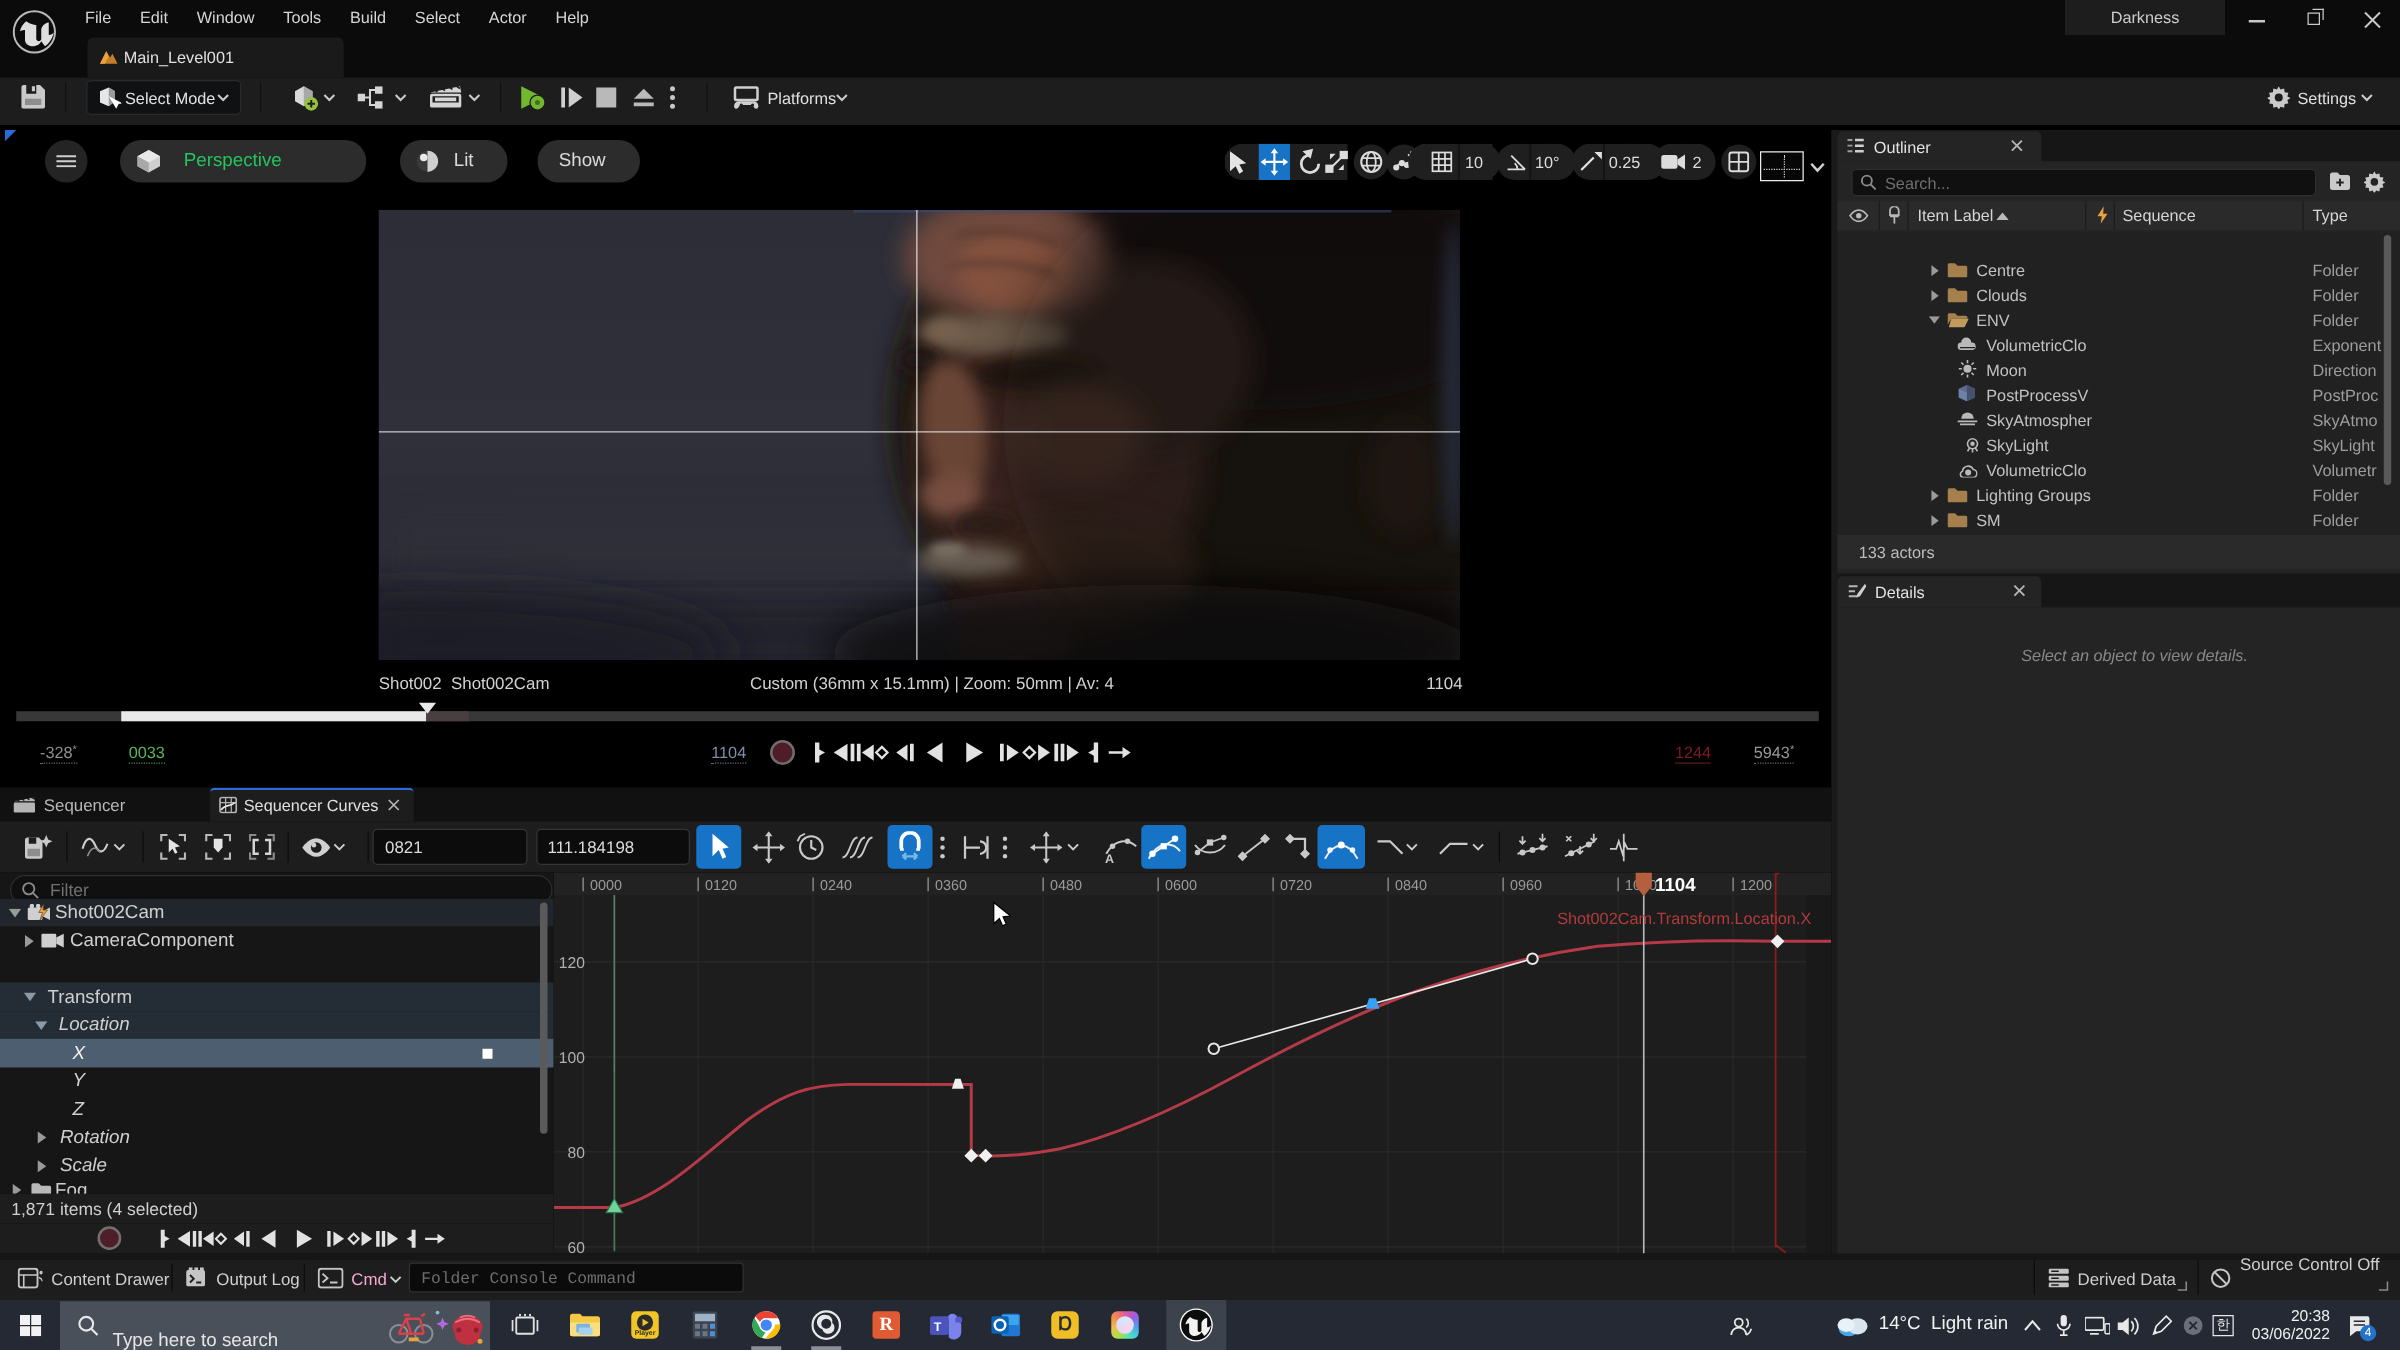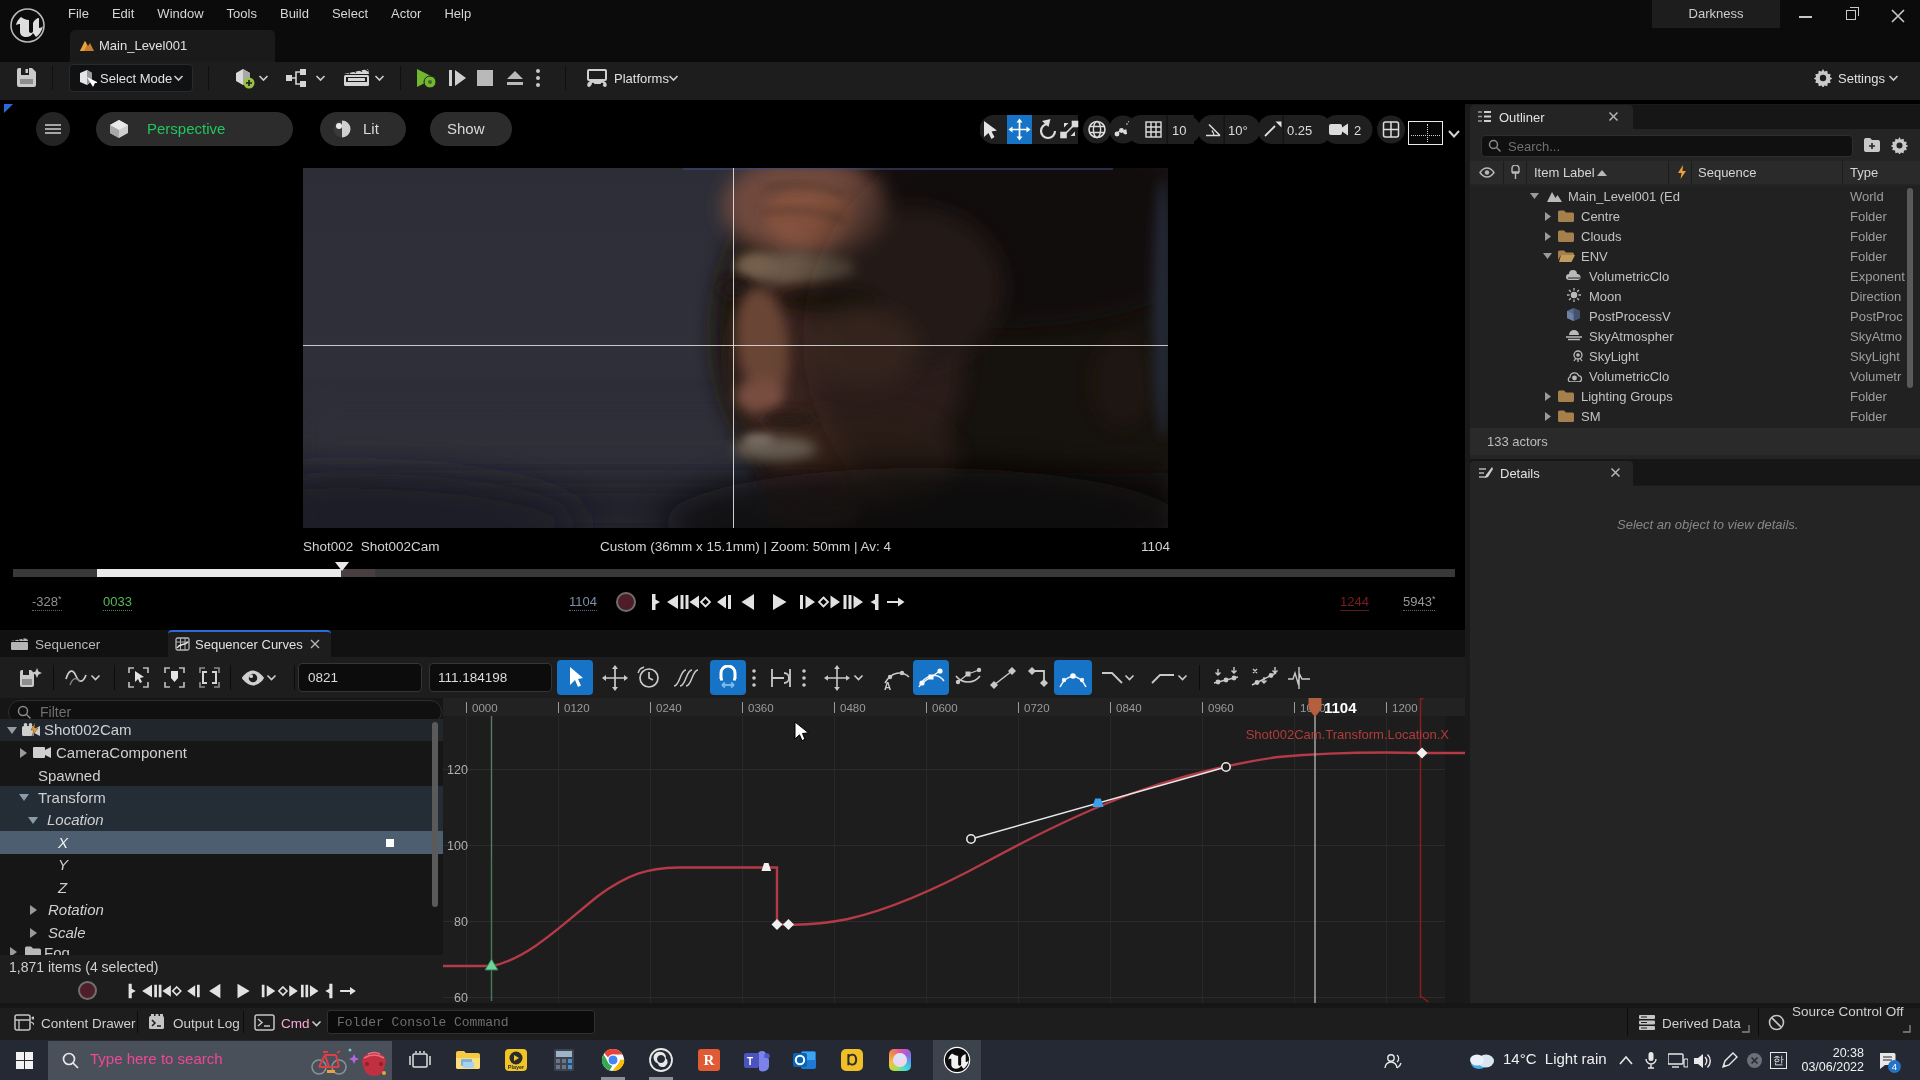--- a/index.html
+++ b/index.html
@@ -453,30 +453,20 @@
       <path d="M6 0 L1 8 H4.5 L3.5 14 L9 6 H5.5 Z" fill="#e8a33d"></path>
     </svg>
   <div class="a" style="left:221px;top:0;width:1px;height:23px;background:#1c1c1c"></div>
   <div class="a txt" style="left:228px;top:4px;color:#d5d5d5">Sequence</div>
   <div class="a" style="left:372px;top:0;width:1px;height:23px;background:#1c1c1c"></div>
   <div class="a txt" style="left:380px;top:4px;color:#d5d5d5">Type</div>
 </div>
 
 <div class="a" id="outliner-rows" style="left:1470px;top:186px;width:450px;height:244px;background:#212121;font-size:13px;color:#c2c2c2">
 
-  <div class="a" style="left:0;top:0;width:450px;height:20px">
-    <svg class="a" width="9" height="6" style="left:60px;top:7px">
-        <path d="M0 0 H9 L4.5 6 Z" fill="#9a9a9a"></path>
-      </svg>
-    <svg class="a" width="17" height="13" style="left:76px;top:4px">
-        <path d="M1 12 L6 2 L9.5 8 L11.5 5 L16 12 Z" fill="#b9b9b9"></path>
-      </svg>
-    <div class="a" style="left:98px;top:3px">Main_Level001 (Ed</div>
-    <div class="a" style="left:380px;top:3px;color:#9d9d9d">World</div>
-  </div>
   <div class="a" style="left:0;top:20px;width:450px;height:20px">
     <svg class="a" width="6" height="9" style="left:75px;top:6px">
         <path d="M0 0 L6 4.5 L0 9 Z" fill="#9a9a9a"></path>
       </svg>
     <svg class="a" width="16" height="12" style="left:88px;top:4px">
         <path d="M0 2 a1.5 1.5 0 0 1 1.5-1.5 H6 L8 2.5 H14.5 a1.5 1.5 0 0 1 1.5 1.5 V10.5 a1.5 1.5 0 0 1 -1.5 1.5 H1.5 A1.5 1.5 0 0 1 0 10.5 Z" fill="#a5804c"></path>
       </svg>
     <div class="a" style="left:111px;top:3px">Centre</div>
     <div class="a" style="left:380px;top:3px;color:#9d9d9d">Folder</div>
   </div>
@@ -813,23 +803,20 @@
   </div>
   <div class="a" style="left:0;top:22px;width:443px;height:23px">
     <svg class="a" width="7" height="10" style="left:20px;top:7px">
         <path d="M0 0 L7 5 L0 10 Z" fill="#9a9a9a"></path>
       </svg>
     <svg class="a" width="19" height="13" style="left:33px;top:5px">
         <rect x="0" y="1" width="12" height="11" rx="1" fill="#cfcfcf"></rect>
         <path d="M12 4 l6 -3 v11 l-6 -3 Z" fill="#cfcfcf"></path>
       </svg>
     <div class="a" style="left:56px;top:3px">CameraComponent</div>
-  </div>
-  <div class="a" style="left:0;top:45px;width:443px;height:22px">
-    <div class="a" style="left:38px;top:3px">Spawned</div>
   </div>
   <div class="a" style="left:0;top:67px;width:443px;height:23px;background:#242d36">
     <svg class="a" width="10" height="7" style="left:19px;top:8px">
         <path d="M0 0 H10 L5 7 Z" fill="#8a9aa8"></path>
       </svg>
     <div class="a" style="left:38px;top:3px">Transform</div>
   </div>
   <div class="a" style="left:0;top:90px;width:443px;height:22px;background:#242d36">
     <svg class="a" width="10" height="7" style="left:28px;top:8px">
         <path d="M0 0 H10 L5 7 Z" fill="#8a9aa8"></path>
@@ -1012,21 +999,21 @@
       <rect x="0" y="0" width="8" height="8" fill="#f2f2f2"></rect>
       <rect x="9" y="0" width="8" height="8" fill="#f2f2f2"></rect>
       <rect x="0" y="9" width="8" height="8" fill="#f2f2f2"></rect>
       <rect x="9" y="9" width="8" height="8" fill="#f2f2f2"></rect>
     </svg>
   <div class="a" style="left:48px;top:1px;width:344px;height:39px;background:#4a505a"></div>
   <svg class="a" width="17" height="17" style="left:62px;top:12px">
       <circle cx="7" cy="7" r="5.5" fill="none" stroke="#e8e8e8" stroke-width="1.7"></circle>
       <path d="M11 11 L16 16" stroke="#e8e8e8" stroke-width="1.7"></path>
     </svg>
-  <div class="a" style="left:90px;top:10px;color:#ec4899;font-size:15px">Type here to search</div>
+  <div class="a" style="left:90px;top:24px;color:#e5e5e5;font-size:15px">Type here to search</div>
   <svg class="a" width="78" height="30" style="left:310px;top:6px" viewBox="0 0 78 30">
     <g stroke="#8a9096" stroke-width="1.6" fill="none">
         <circle cx="9" cy="21" r="7"></circle>
         <circle cx="29" cy="21" r="7"></circle>
       </g>
     <g stroke="#d8404a" stroke-width="2" fill="none">
         <path d="M9 21 L15 9 L26 9 M9 21 L19 21 L15 9 M19 21 L29 21 M26 9 L29 21"></path>
         <path d="M13 6 h5 M27 7 l3 -2"></path>
       </g>
     <path d="M17 24 h8 v3 h-8 Z" fill="#e8a33d"></path>

